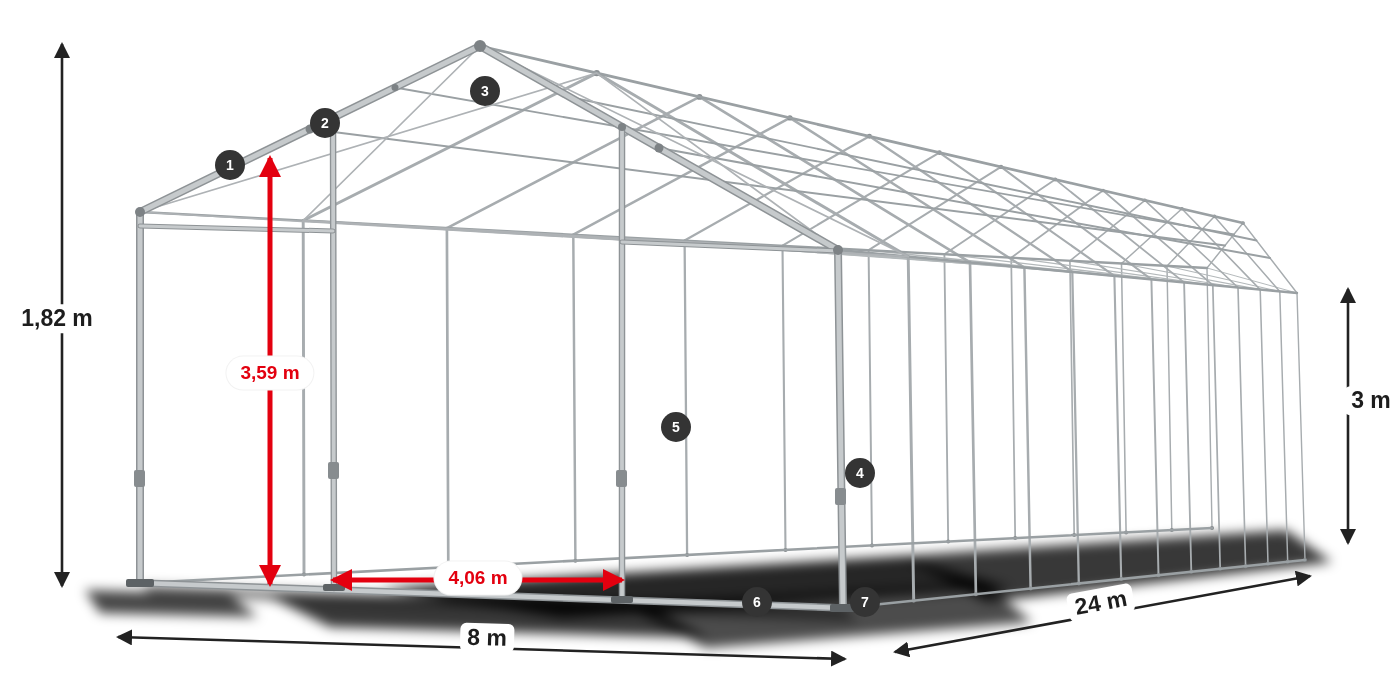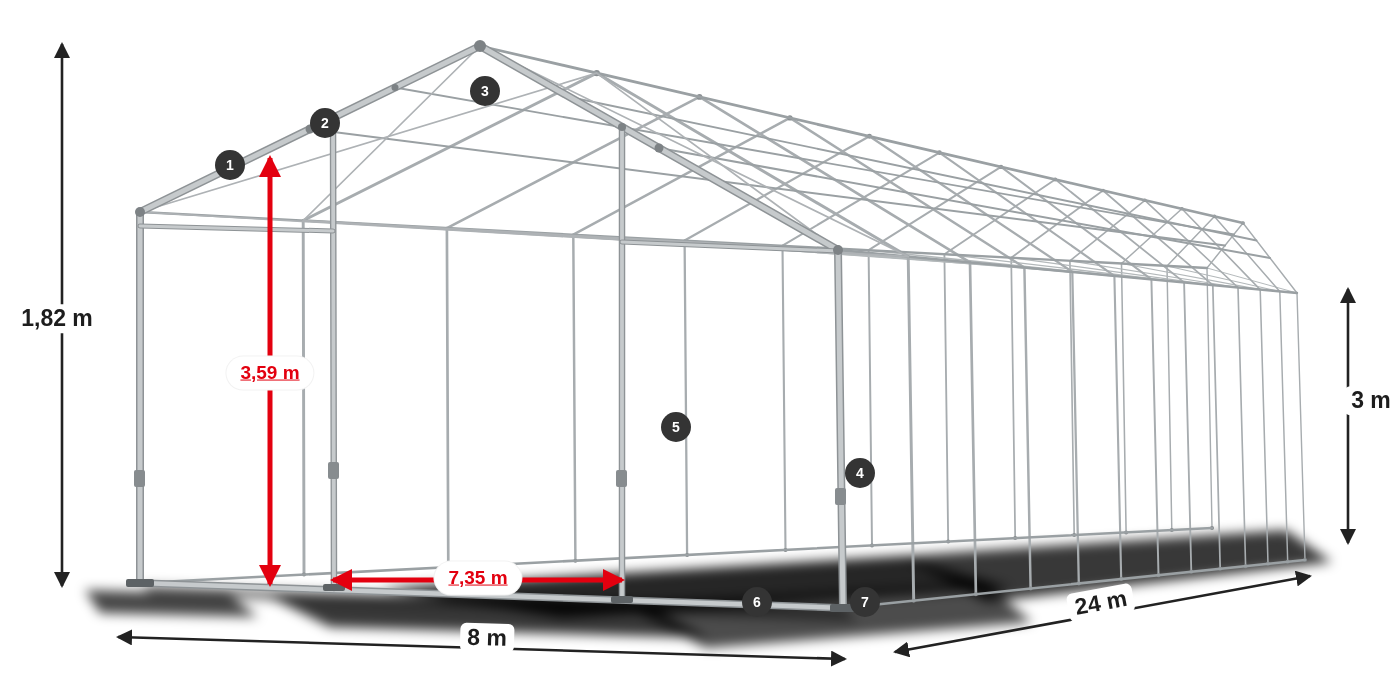--- a/index.html
+++ b/index.html
@@ -6,21 +6,21 @@
   .stage{position:relative;width:1400px;height:700px;background:#ffffff;overflow:hidden;
          font-family:"Liberation Sans",sans-serif;}
   .stage svg{position:absolute;left:0;top:0;}
   .badge{position:absolute;width:30px;height:30px;margin:-15px 0 0 -15px;border-radius:50%;
          background:#343434;color:#ffffff;font-weight:bold;font-size:14px;
          display:flex;align-items:center;justify-content:center;z-index:5;cursor:pointer;}
   .dim{position:absolute;transform:translate(-50%,-50%);white-space:nowrap;z-index:4;
        font-weight:bold;font-size:23px;color:#1d1d1d;background:#ffffff;
        padding:2px 7px;border-radius:6px;line-height:1.1;}
   .dim.red{color:#e3000f;font-size:19px;padding:6px 14px;border-radius:18px;
-           box-shadow:0 0 0 1px #f2f2f2;text-decoration:underline;}
+           box-shadow:0 0 0 1px #f2f2f2;}
   .dim.rot-w{transform:translate(-50%,-50%) rotate(1.6deg);}
   .dim.rot-l{transform:translate(-50%,-50%) rotate(-10.5deg);}
 </style>
 </head>
 <body>
 
 <div class="stage">
 
   <svg id="frame-svg" width="1400" height="700" viewBox="0 0 1400 700">
     <defs>
@@ -205,14 +205,14 @@
   <div class="badge" style="left:860px;top:473px">4</div>
   <div class="badge" style="left:676px;top:427px">5</div>
   <div class="badge" style="left:757px;top:602px">6</div>
   <div class="badge" style="left:865px;top:602px">7</div>
 
   <div class="dim" style="left:57px;top:319px">1,82 m</div>
   <div class="dim" style="left:1371px;top:401px">3 m</div>
   <div class="dim rot-w" style="left:487px;top:638px">8 m</div>
   <div class="dim rot-l" style="left:1101px;top:603px">24 m</div>
   <div class="dim red" style="left:270px;top:373px">3,59 m</div>
-  <div class="dim red" style="left:478px;top:578px">7,35 m</div>
+  <div class="dim red" style="left:478px;top:578px">4,06 m</div>
 </div>
 
 </body></html>

